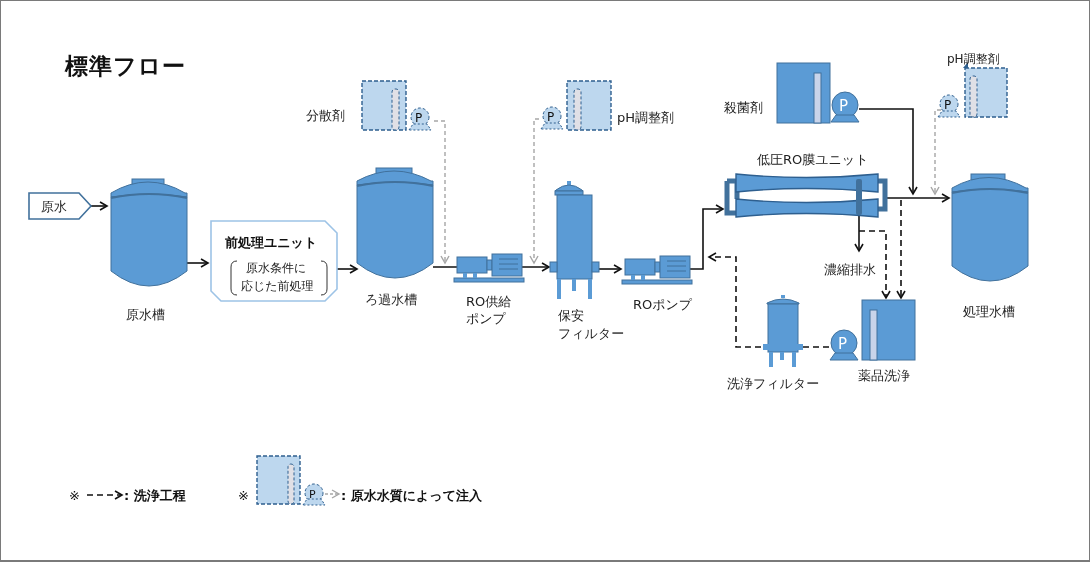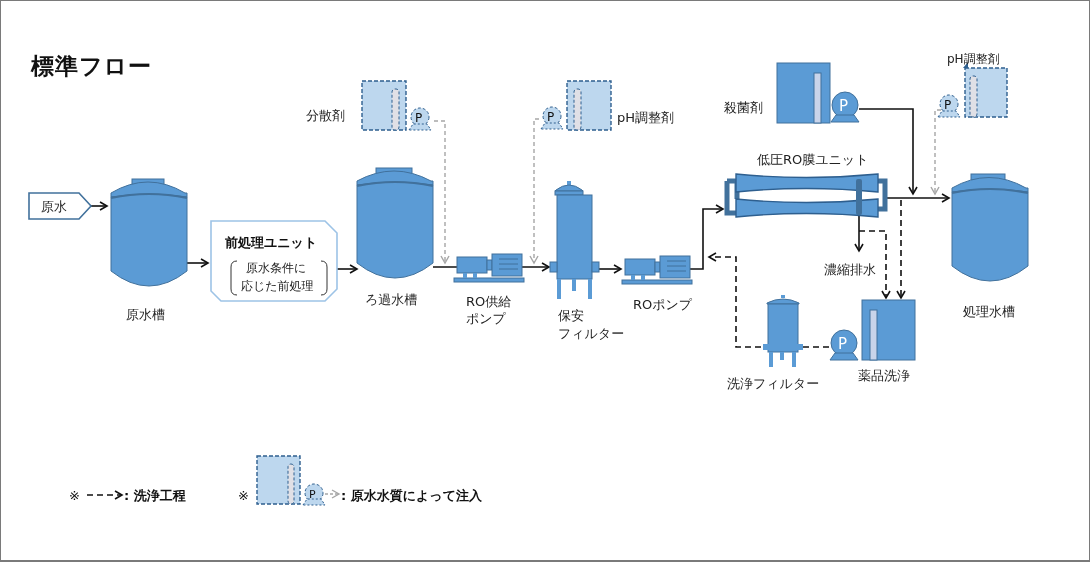--- a/index.html
+++ b/index.html
@@ -1,20 +1,20 @@
 <!DOCTYPE html>
 <html><head>
 <meta charset="utf-8">
 <style>
   html, body { margin:0; padding:0; background:#fff; }
   body { width:1092px; height:563px; overflow:hidden; font-family:"DejaVu Sans", sans-serif; }
   #frame { position:absolute; left:0; top:0; width:1090px; height:561px; border:1px solid #7a7a7a; box-sizing:border-box; background:#fff; }
   #frame:after { content:""; position:absolute; left:-1px; right:-1px; bottom:-2px; height:2px; background:#7a7a7a; }
   #diagram { position:absolute; left:0; top:0; }
-  .title { position:absolute; left:30px; top:50px; font-size:23px; font-weight:bold; color:#111; letter-spacing:1px; }
+  .title { position:absolute; left:64px; top:50px; font-size:23px; font-weight:bold; color:#111; letter-spacing:1px; }
 </style>
 </head>
 <body>
 
 <div id="frame">
   <svg id="diagram" width="1092" height="563">
     <defs>
       <marker id="arr" markerWidth="10" markerHeight="10" refX="8" refY="5" orient="auto" markerUnits="userSpaceOnUse">
         <path d="M1,1 L8,5 L1,9" fill="none" stroke="#111" stroke-width="1.6"></path>
       </marker>

